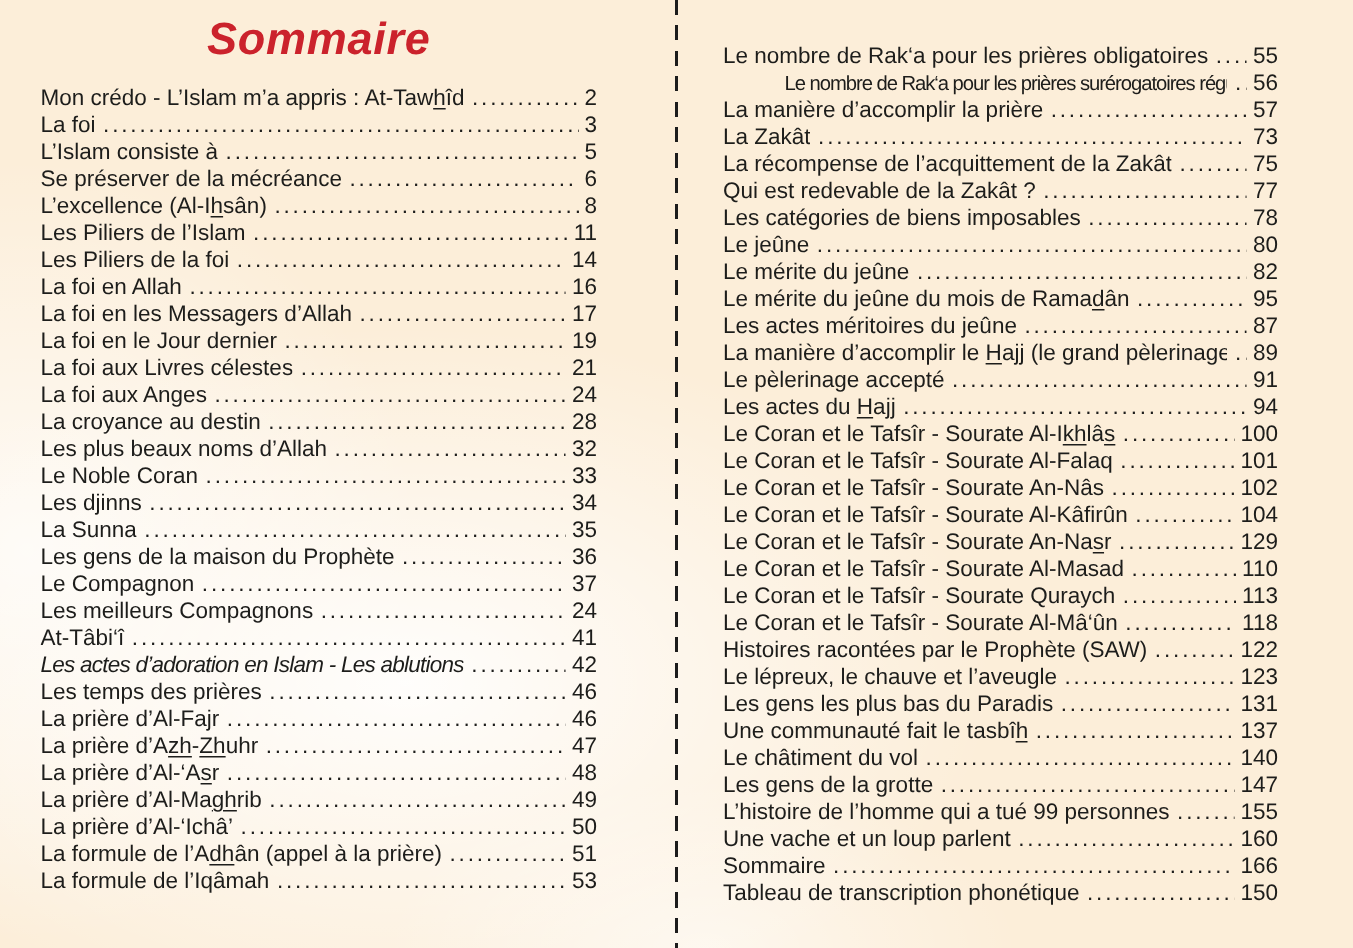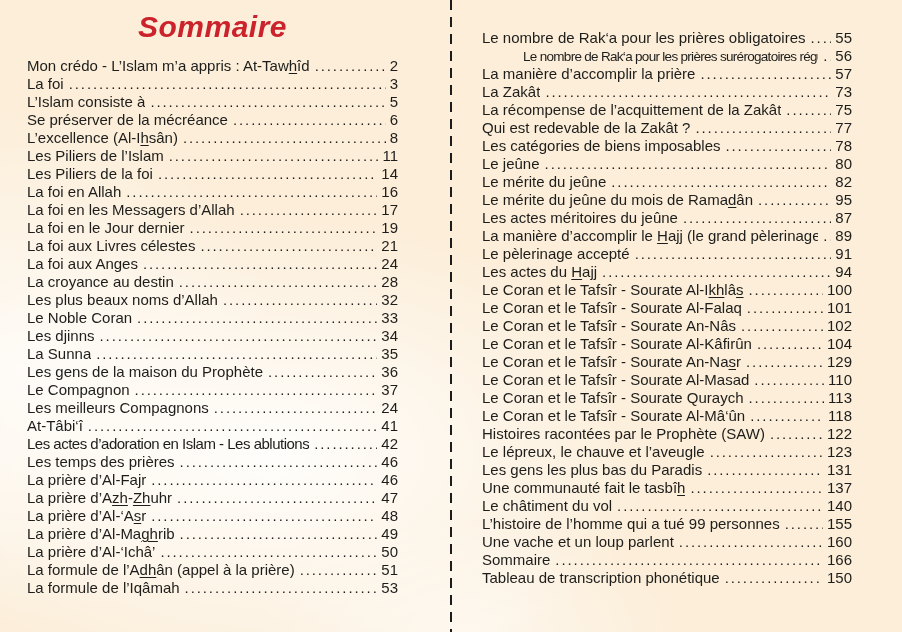--- a/index.html
+++ b/index.html
@@ -46,21 +46,21 @@
     flex: 1 1 8px;
     min-width: 8px;
     overflow: hidden;
     margin: 0 4px 0 5px;
   }
   .toc-row .dots::after {
     content: "........................................................................................................................";
     letter-spacing: 1.9px;
   }
   .toc-row .num { flex: 0 0 auto; text-align: right; }
-  .toc-row.condensed  .label { letter-spacing: -0.5px; }
+  .toc-row.condensed  .label { letter-spacing: -0.5px; font-style: italic; }
   .toc-row.condensed2 .label { font-size: 13.5px; letter-spacing: -0.7px; margin-left: 41px; }
   u { text-decoration: underline; text-decoration-thickness: 1px; text-underline-offset: 2px; }
   .divider {
     position: absolute;
     left: 450px;
     top: 0;
     bottom: 0;
     width: 2px;
     background: repeating-linear-gradient(180deg, #1c1c1c 0px, #1c1c1c 10px, transparent 10px, transparent 17px);
   }
@@ -356,20 +356,25 @@
           <span class="label">Une communauté fait le tasbî<u>h</u></span>
           <span class="dots"></span>
           <span class="num">137</span>
         </div>
         <div class="toc-row">
           <span class="label">Le châtiment du vol</span>
           <span class="dots"></span>
           <span class="num">140</span>
         </div>
         <div class="toc-row">
+          <span class="label">Les gens de la grotte</span>
+          <span class="dots"></span>
+          <span class="num">147</span>
+        </div>
+        <div class="toc-row">
           <span class="label">L’histoire de l’homme qui a tué 99 personnes</span>
           <span class="dots"></span>
           <span class="num">155</span>
         </div>
         <div class="toc-row">
           <span class="label">Une vache et un loup parlent</span>
           <span class="dots"></span>
           <span class="num">160</span>
         </div>
         <div class="toc-row">

